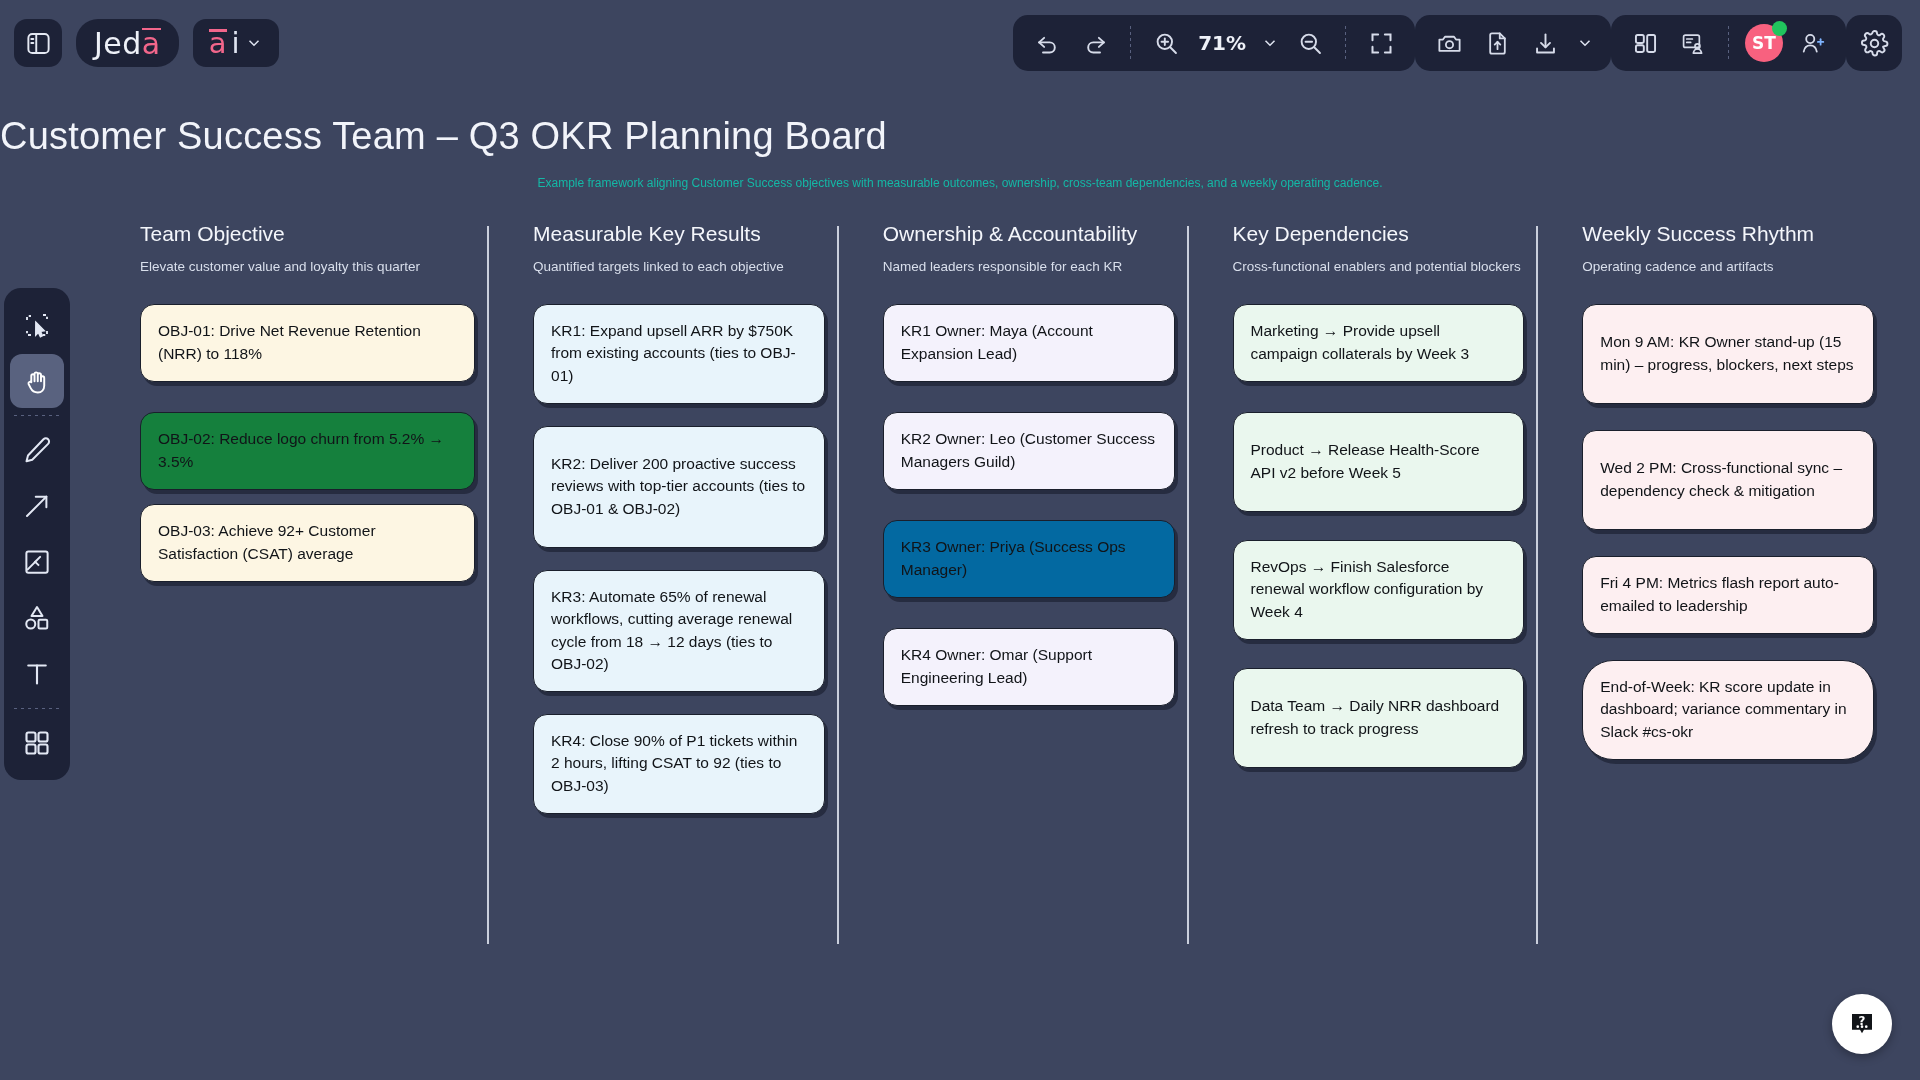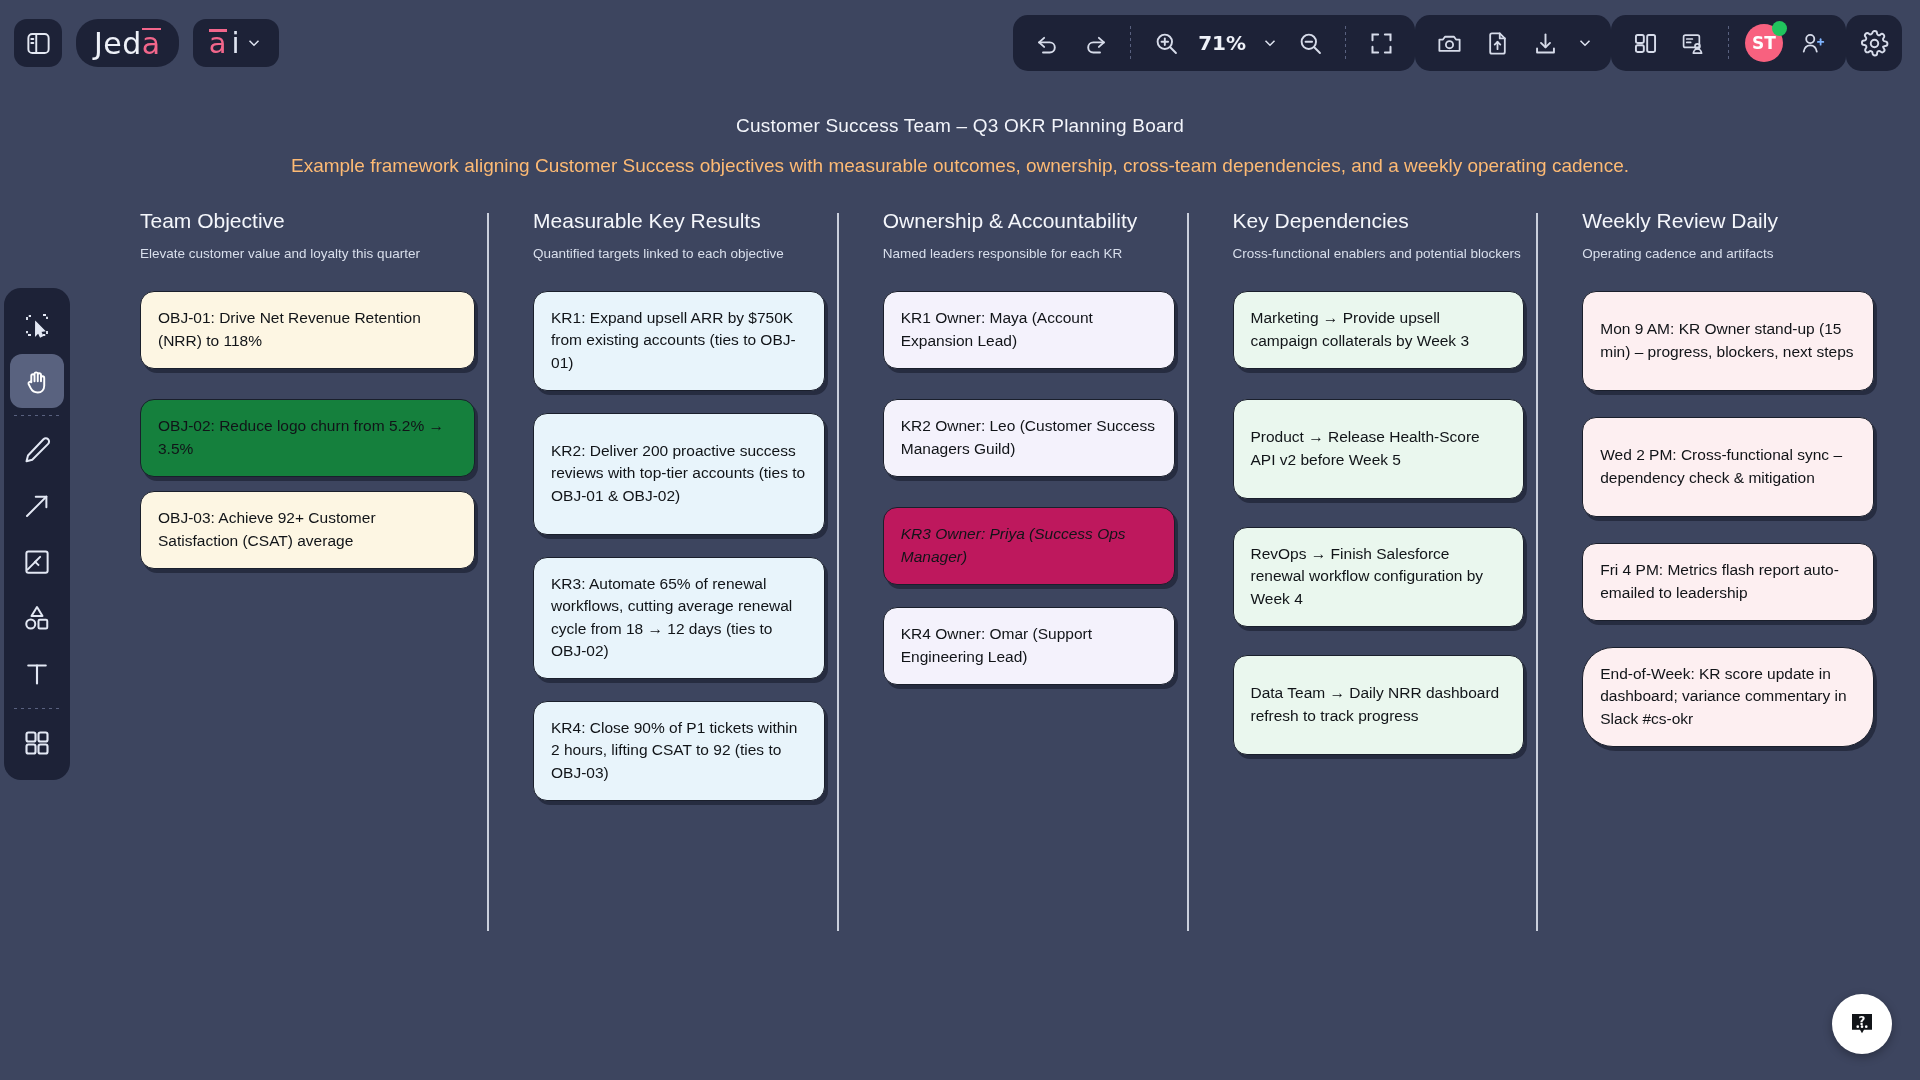--- a/index.html
+++ b/index.html
@@ -87,25 +87,25 @@
   }
   .tool.active { background: #5a6party; background: #59627f; }
   .rail-sep {
     width: 46px; height: 1px; margin: 5px 0;
     background: repeating-linear-gradient(to right, #59617f 0 3px, transparent 3px 7px);
   }
 
   
   .board { position: absolute; top: 86px; left: 0; right: 0; bottom: 0; }
   .board-title {
-    text-align: center; color: #f2f4fa; font-size: 19px; font-weight: 400;
+    color: #f2f4fa; font-size: 38px; font-weight: 400;
     margin-top: 29px; letter-spacing: .2px;
   }
   .board-sub {
-    text-align: center; color: #fdba74; font-size: 19px; margin-top: 18px;
+    text-align: center; color: #14b8a6; font-size: 12px; margin-top: 18px;
   }
 
   .columns {
     display: flex; margin-top: 32px; padding-left: 140px; padding-right: 34px;
   }
   .col { width: 368px; position: relative; padding-right: 12px; }
   .col + .col { padding-left: 46px; }
   .col + .col::before {
     content: ""; position: absolute; left: 0; top: 4px;
     width: 2px; height: 718px; background: #d9deea; opacity: .9;
@@ -376,36 +376,36 @@
           <div class="card h4" style="background: rgb(232, 244, 251); margin-bottom: 22px;">KR3: Automate 65% of renewal workflows, cutting average renewal cycle from 18 → 12 days (ties to OBJ-02)</div>
           <div class="card h3" style="background: rgb(232, 244, 251); margin-bottom: 0px;">KR4: Close 90% of P1 tickets within 2 hours, lifting CSAT to 92 (ties to OBJ-03)</div>
         </div>
       </div>
       <div class="col">
         <div class="col-title">Ownership &amp; Accountability</div>
         <div class="col-desc">Named leaders responsible for each KR</div>
         <div class="cards">
           <div class="card h2" style="background: rgb(244, 242, 252); margin-bottom: 30px;">KR1 Owner: Maya (Account Expansion Lead)</div>
           <div class="card h2" style="background: rgb(244, 242, 252); margin-bottom: 30px;">KR2 Owner: Leo (Customer Success Managers Guild)</div>
-          <div class="card h2" style="background: #be185d; margin-bottom: 22px; font-style: italic;">KR3 Owner: Priya (Success Ops Manager)</div>
+          <div class="card h2" style="background: #0369a1; margin-bottom: 30px;">KR3 Owner: Priya (Success Ops Manager)</div>
           <div class="card h2" style="background: rgb(244, 242, 252); margin-bottom: 0px;">KR4 Owner: Omar (Support Engineering Lead)</div>
         </div>
       </div>
       <div class="col">
         <div class="col-title">Key Dependencies</div>
         <div class="col-desc">Cross-functional enablers and potential blockers</div>
         <div class="cards">
           <div class="card h2" style="background: rgb(234, 247, 238); margin-bottom: 30px;">Marketing → Provide upsell campaign collaterals by Week 3</div>
           <div class="card h3" style="background: rgb(234, 247, 238); margin-bottom: 28px;">Product → Release Health-Score API v2 before Week 5</div>
           <div class="card h3" style="background: rgb(234, 247, 238); margin-bottom: 28px;">RevOps → Finish Salesforce renewal workflow configuration by Week 4</div>
           <div class="card h3" style="background: rgb(234, 247, 238); margin-bottom: 0px;">Data Team → Daily NRR dashboard refresh to track progress</div>
         </div>
       </div>
       <div class="col">
-        <div class="col-title">Weekly Review Daily</div>
+        <div class="col-title">Weekly Success Rhythm</div>
         <div class="col-desc">Operating cadence and artifacts</div>
         <div class="cards">
           <div class="card h3" style="background: rgb(253, 239, 241); margin-bottom: 26px;">Mon 9 AM: KR Owner stand-up (15 min) – progress, blockers, next steps</div>
           <div class="card h3" style="background: rgb(253, 239, 241); margin-bottom: 26px;">Wed 2 PM: Cross-functional sync – dependency check &amp; mitigation</div>
           <div class="card h2" style="background: rgb(253, 239, 241); margin-bottom: 26px;">Fri 4 PM: Metrics flash report auto-emailed to leadership</div>
           <div class="card h3" style="background: rgb(253, 239, 241); margin-bottom: 0px; border-radius: 31px;">End-of-Week: KR score update in dashboard; variance commentary in Slack #cs-okr</div>
         </div>
       </div>
     </div>
 </div>

